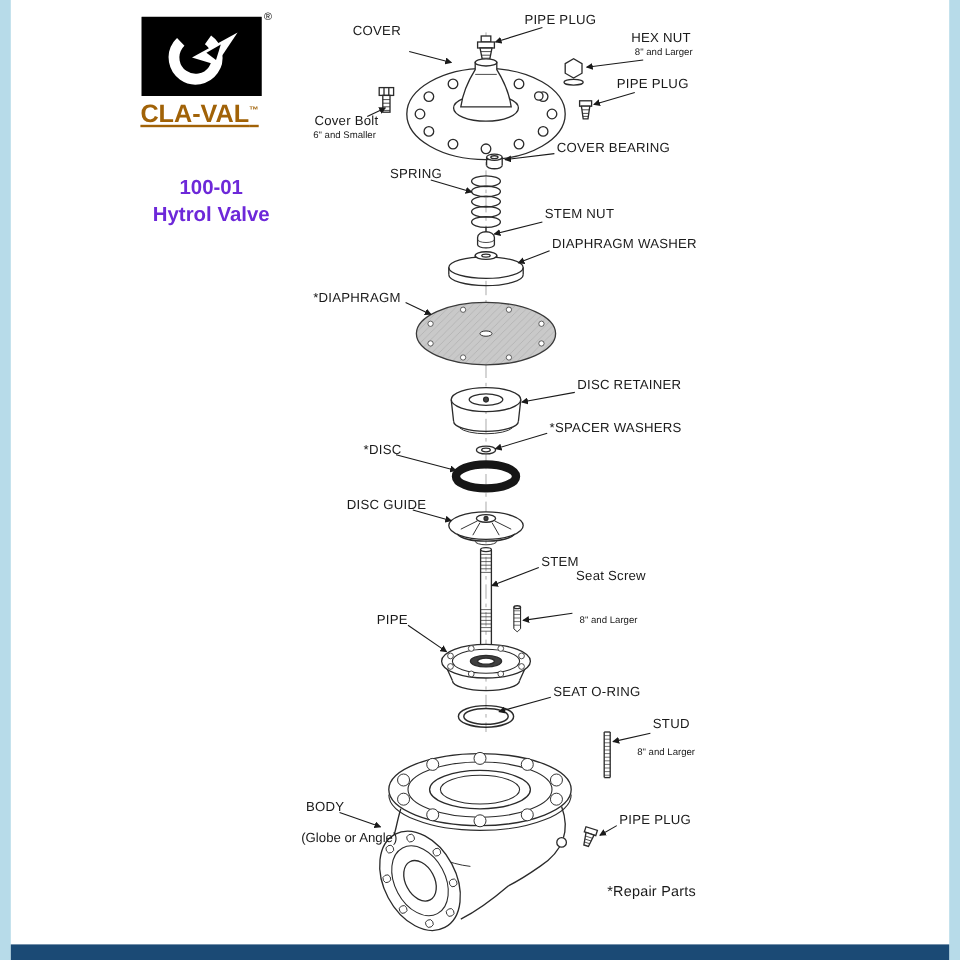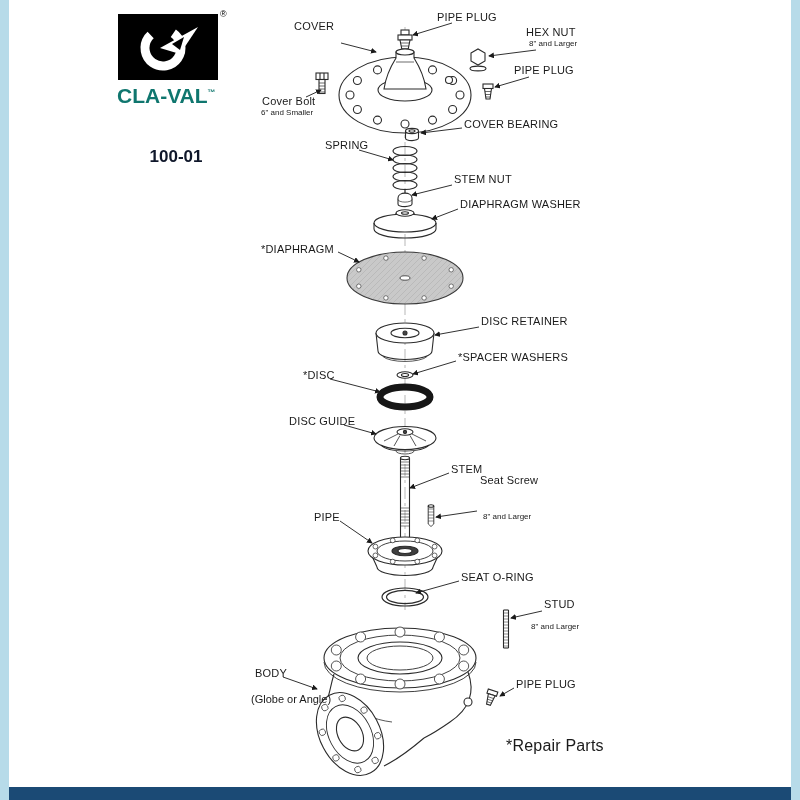--- a/index.html
+++ b/index.html
@@ -3,27 +3,27 @@
 <meta charset="utf-8">
 <style>
   * { margin:0; padding:0; box-sizing:border-box; }
   html,body { width:800px; height:800px; background:#fff; overflow:hidden; }
   body { position:relative; font-family:"Liberation Sans", sans-serif; color:#111; }
   .strip { position:absolute; top:0; bottom:0; width:9px; background:#b7dbe9; }
   .strip.left { left:0; } .strip.right { right:0; }
   .bottom-bar { position:absolute; left:9px; right:9px; bottom:0; height:13px; background:#1b4a75; }
   .logo-box { position:absolute; left:118px; top:14px; width:100px; height:66px; background:#000; }
   .reg-mark { position:absolute; left:220px; top:9px; font-size:9px; color:#000; }
-  .brand { position:absolute; left:117px; top:84px; font-size:21px; font-weight:bold; letter-spacing:0px; color:#0f766e; white-space:nowrap; }
+  .brand { position:absolute; left:117px; top:84px; font-size:21px; font-weight:bold; letter-spacing:0px; color:#a16207; white-space:nowrap;text-decoration:underline; }
   .brand sup { font-size:8px; vertical-align:super; }
-  .title { position:absolute; left:101px; top:146px; width:150px; text-align:center; font-weight:bold; font-size:17px; line-height:1.32; color:#0f172a; }
+  .title { position:absolute; left:101px; top:146px; width:150px; text-align:center; font-weight:bold; font-size:17px; line-height:1.32; color:#6d28d9; }
   svg.diagram { position:absolute; left:0; top:0; }
   .label { position:absolute; font-size:11px; letter-spacing:0.2px; color:#1a1a1a; white-space:nowrap; line-height:1.1; }
   .label.sub { font-size:8px; letter-spacing:0; }
-  .label.note { font-size:16px; }
+  .label.note { font-size:12px; }
 </style>
 </head>
 <body>
 
 <div class="strip left"></div>
 <div class="strip right"></div>
 <div class="bottom-bar"></div>
 
 <div class="logo-box">
   <svg width="100" height="66" viewBox="0 0 100 66">
@@ -33,20 +33,21 @@
     <polygon points="54,30 66,23 62,36" fill="#000"></polygon>
   </svg>
 </div>
 <div class="reg-mark">®</div>
 <div class="brand">
   <span>CLA-VAL</span><sup>™</sup>
 </div>
 
 <div class="title">
   <div>100-01</div>
+  <div>Hytrol Valve</div>
 </div>
 
 <svg class="diagram" width="800" height="800" viewBox="0 0 800 800">
   <defs>
     <marker id="arr" viewBox="0 0 10 10" refX="8.5" refY="5" markerWidth="6.5" markerHeight="6.5" orient="auto-start-reverse">
       <path d="M0 0L10 5L0 10z" fill="#1a1a1a"></path>
     </marker>
     <pattern id="dtex" width="6" height="6" patternUnits="userSpaceOnUse">
       <rect width="6" height="6" fill="#c9c9c9"></rect>
       <path d="M0 6L6 0M-1 1L1 -1M5 7L7 5" stroke="#b3b3b3" stroke-width="0.7"></path>

